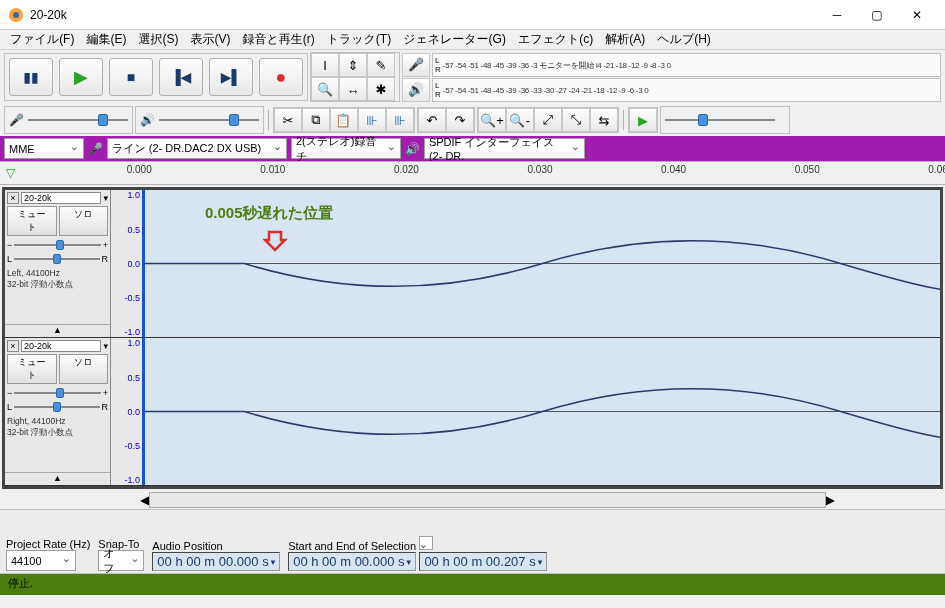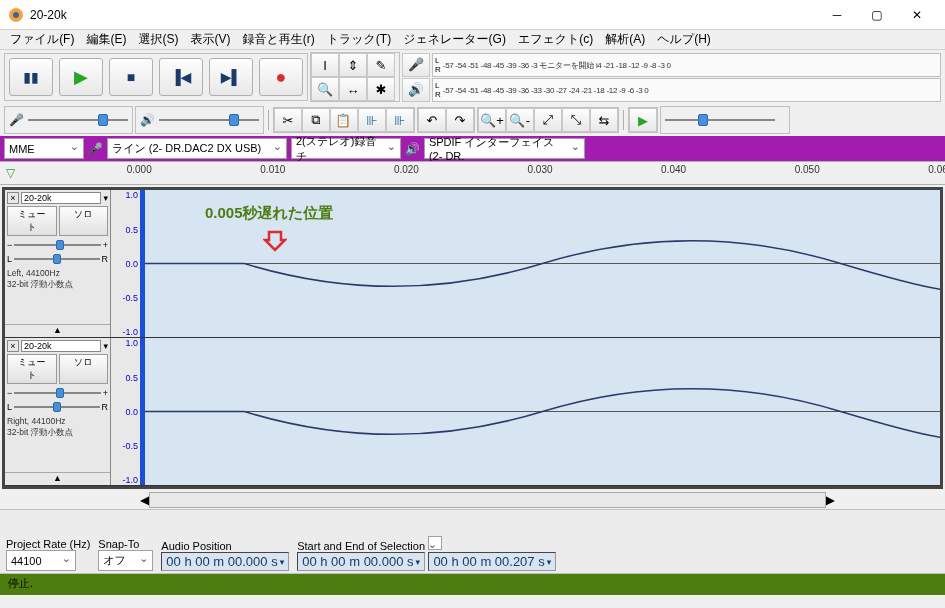--- a/index.html
+++ b/index.html
@@ -36,21 +36,21 @@
 .tp-close { width:12px; height:12px; border:1px solid #888; font-size:9px; display:flex; align-items:center; justify-content:center; }
 .tp-name { background:#fff; border:1px solid #888; padding:0 2px; font-size:9px; flex:1; white-space:nowrap; overflow:hidden; }
 .tp-btns { display:flex; gap:2px; margin-top:2px; }
 .tp-btn { flex:1; background:linear-gradient(#fdfdfd,#e0e0e0); border:1px solid #999; font-size:9px; text-align:center; padding:1px 8px; }
 .tp-slider { margin-top:4px; }
 .tp-slider-row { display:flex; align-items:center; font-size:9px; gap:2px; }
 .tp-line { flex:1; height:2px; background:#888; position:relative; }
 .tp-thumb { position:absolute; top:-4px; width:8px; height:10px; background:#4a90d9; border:1px solid #2a6bb0; border-radius:2px; }
 .tp-info { font-size:8.5px; color:#333; margin-top:4px; line-height:11px; }
 .tp-collapse { position:absolute; bottom:2px; left:0; right:0; text-align:center; border-top:1px solid #aaa; }
-.vscale { width: 34px; background: #e8e8e8; border-right: 5px solid #1d4ed8; position: relative; font-size: 9px; color:#00c; }
+.vscale { width: 34px; background: #e8e8e8; border-right: 3px solid #1d4ed8; position: relative; font-size: 9px; color:#00c; }
 .vscale .vs { position:absolute; right:2px; }
 .wave { flex: 1; background: #d7e4f2; position: relative; overflow:hidden; }
 .wave svg { width:100%; height:100%; }
 .annotation { position:absolute; color:#4d7c0f; font-weight:bold; font-size:15px; }
 .arrow-down { position:absolute; }
 .hscroll { height:18px; display:flex; align-items:center; padding: 0 110px 0 140px; }
 .hscroll .bar { flex:1; height:16px; background:#e8e8e8; border:1px solid #aaa; position:relative; }
 .bottom { background:#ececec; padding:2px 6px; border-top:1px solid #c0c0c0; }
 .bottom-row { display:flex; gap:8px; align-items:flex-end;margin-top:24px; }
 .bottom-group .lbl { font-size:11px; display:block; }
@@ -354,21 +354,21 @@
 </div>
 
 <div class="bottom">
   <div class="bottom-row">
     <div class="bottom-group">
       <span class="lbl">Project Rate (Hz)</span>
       <div class="combo" style="width:70px">44100</div>
     </div>
     <div class="bottom-group">
       <span class="lbl">Snap-To</span>
-      <div class="combo" style="width:55px">オフ</div>
+      <div class="combo" style="width:46px">オフ</div>
     </div>
     <div class="bottom-group">
       <span class="lbl">Audio Position</span>
       <div class="timefield">
           <span>00 h 00 m 00.000 s</span>
           <span class="dd">▾</span>
         </div>
     </div>
     <div class="bottom-group">
       <span class="lbl"><span>Start and End of Selection</span> <span class="combo" style="display:inline-flex;width:14px;height:14px;padding:0"></span></span>

